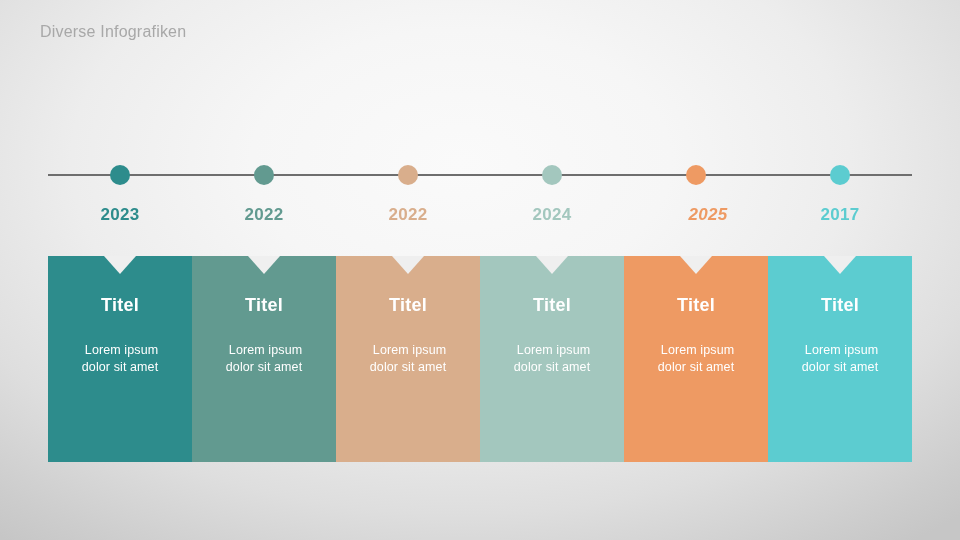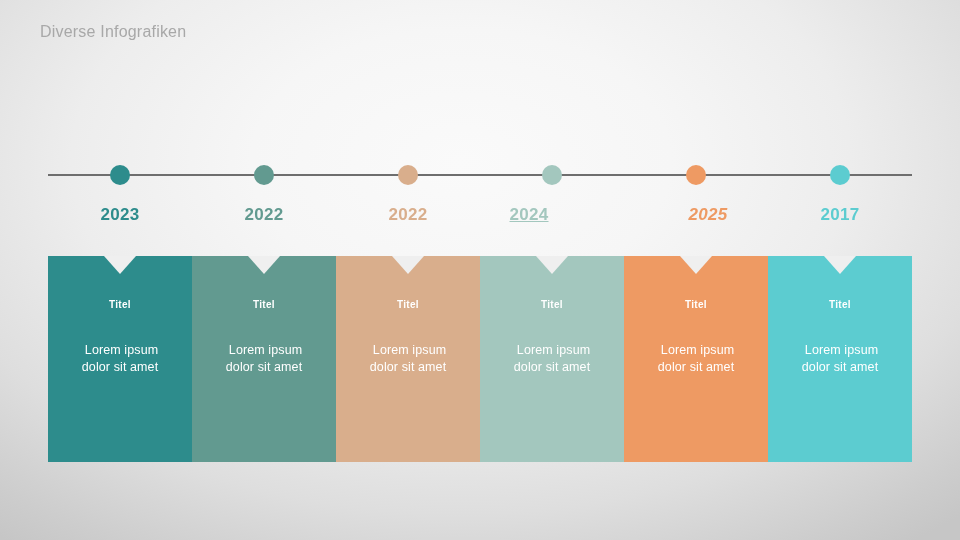--- a/index.html
+++ b/index.html
@@ -49,21 +49,21 @@
     display:flex; flex-direction:column; align-items:center;
   }
   .notch {
     position:absolute; top:0; left:50%; transform:translateX(-50%);
     width:0; height:0;
     border-left:16px solid transparent;
     border-right:16px solid transparent;
     border-top:18px solid #efefef;
   }
   .panel-title {
-    margin-top:39px; font-size:10px; font-weight:bold; color:#ffffff;
+    margin-top:39px; font-size:18px; font-weight:bold; color:#ffffff;
     letter-spacing:.3px; line-height:20px;
   }
   .panel-body {
     margin-top:27px; font-size:12.5px; color:#ffffff; line-height:17px;
     text-align:right; letter-spacing:.1px; white-space:pre-line;
   }
 </style>
 </head>
 <body>
 
@@ -76,21 +76,21 @@
   <div id="axis-line"></div>
 
   <div id="markers">
       <div class="dot" style="left: 120px; background: rgb(45, 140, 140);"></div>
       <div class="year" style="left: 120px; color: rgb(45, 140, 140);">2023</div>
       <div class="dot" style="left: 264px; background: rgb(98, 154, 144);"></div>
       <div class="year" style="left: 264px; color: rgb(98, 154, 144);">2022</div>
       <div class="dot" style="left: 408px; background: rgb(217, 174, 140);"></div>
       <div class="year" style="left: 408px; color: rgb(217, 174, 140);">2022</div>
       <div class="dot" style="left: 552px; background: rgb(163, 199, 190);"></div>
-      <div class="year" style="left: 529px; color: rgb(163, 199, 190); text-decoration: underline;">2024</div>
+      <div class="year" style="left: 552px; color: rgb(163, 199, 190);">2024</div>
       <div class="dot" style="left: 696px; background: rgb(238, 154, 99);"></div>
       <div class="year" style="left: 708px; color: rgb(238, 154, 99); font-style: italic;">2025</div>
       <div class="dot" style="left: 840px; background: rgb(92, 204, 208);"></div>
       <div class="year" style="left: 840px; color: rgb(92, 204, 208);">2017</div>
     </div>
 
   <div id="panels">
       <div class="panel" style="background: rgb(45, 140, 140);">
         <div class="notch"></div>
         <div class="panel-title">Titel</div>

